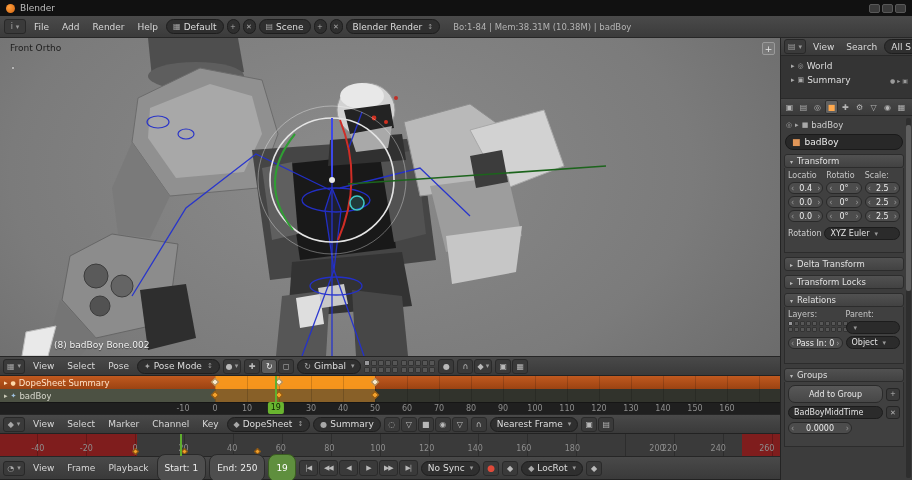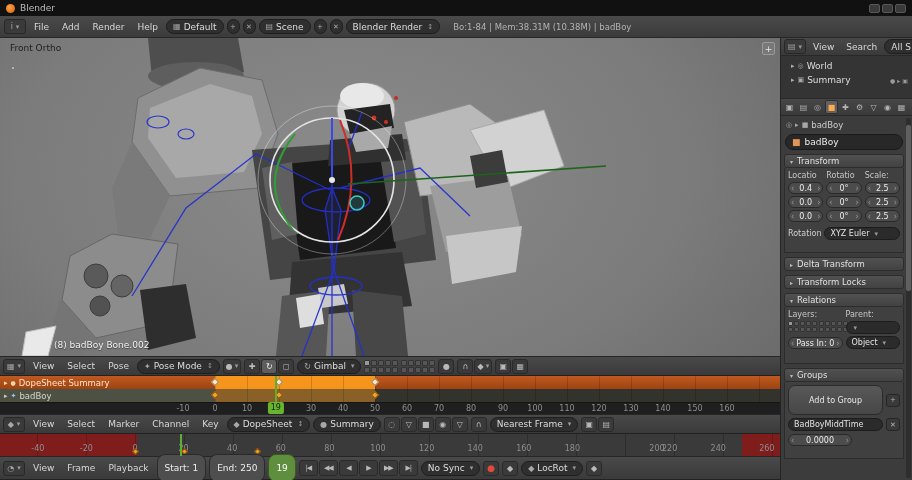--- a/index.html
+++ b/index.html
@@ -93,21 +93,21 @@
   .phdr .ic{font-size:6px;color:#bbb;}
   .pbody{border:1px solid #2c2c2c;border-top:0;background:#404040;padding:3px 3px 12px 3px;}
   .cols{display:flex;gap:3px;}
   .col{flex:1;min-width:0;}
   .collbl{color:#c6c6c6;margin-bottom:2px;display:block;white-space:nowrap;overflow:hidden;}
   .nf{display:flex;align-items:center;justify-content:center;height:12px;background:#4c4c4c;border:1px solid #292929;border-radius:6px;color:#ececec;margin-bottom:2px;position:relative;padding:0 8px;white-space:nowrap;}
   .nf::before{content:"‹";position:absolute;left:2px;color:#9b9b9b;}
   .nf::after{content:"›";position:absolute;right:2px;color:#9b9b9b;}
   .rowline{display:flex;align-items:center;gap:3px;margin-top:3px;}
   .ddw{flex:1;min-width:0;height:13px;display:flex;align-items:center;gap:3px;background:#2b2b2b;border:1px solid #1c1c1c;border-radius:7px;padding:0 5px;color:#e2e2e2;font-size:8px;overflow:hidden;}
-  .btn{display:flex;align-items:center;justify-content:center;height:30px;background:linear-gradient(#585858,#474747);border:1px solid #2a2a2a;border-radius:7px;color:#e8e8e8;font-size:8px;padding:0 6px;}
+  .btn{display:flex;align-items:center;justify-content:center;height:18px;background:linear-gradient(#585858,#474747);border:1px solid #2a2a2a;border-radius:7px;color:#e8e8e8;font-size:8px;padding:0 6px;}
   .sbtn{width:14px;height:13px;flex:none;display:inline-flex;align-items:center;justify-content:center;background:#3a3a3a;border:1px solid #262626;border-radius:3px;font-size:7px;color:#b5b5b5;}
   .minigrid{display:grid;grid-template-columns:repeat(5,5px);grid-auto-rows:5px;gap:1px;}
   .pr-scroll{position:absolute;top:80px;right:1px;bottom:2px;width:5px;background:#2e2e2e;border-radius:2px;}
   .pr-thumb{position:absolute;top:2%;width:100%;height:46%;background:#606060;border-radius:2px;}
   .orange{color:#e19658;}
   .lbl{white-space:nowrap;overflow:hidden;}
 </style>
 </head>
 <body>
 

